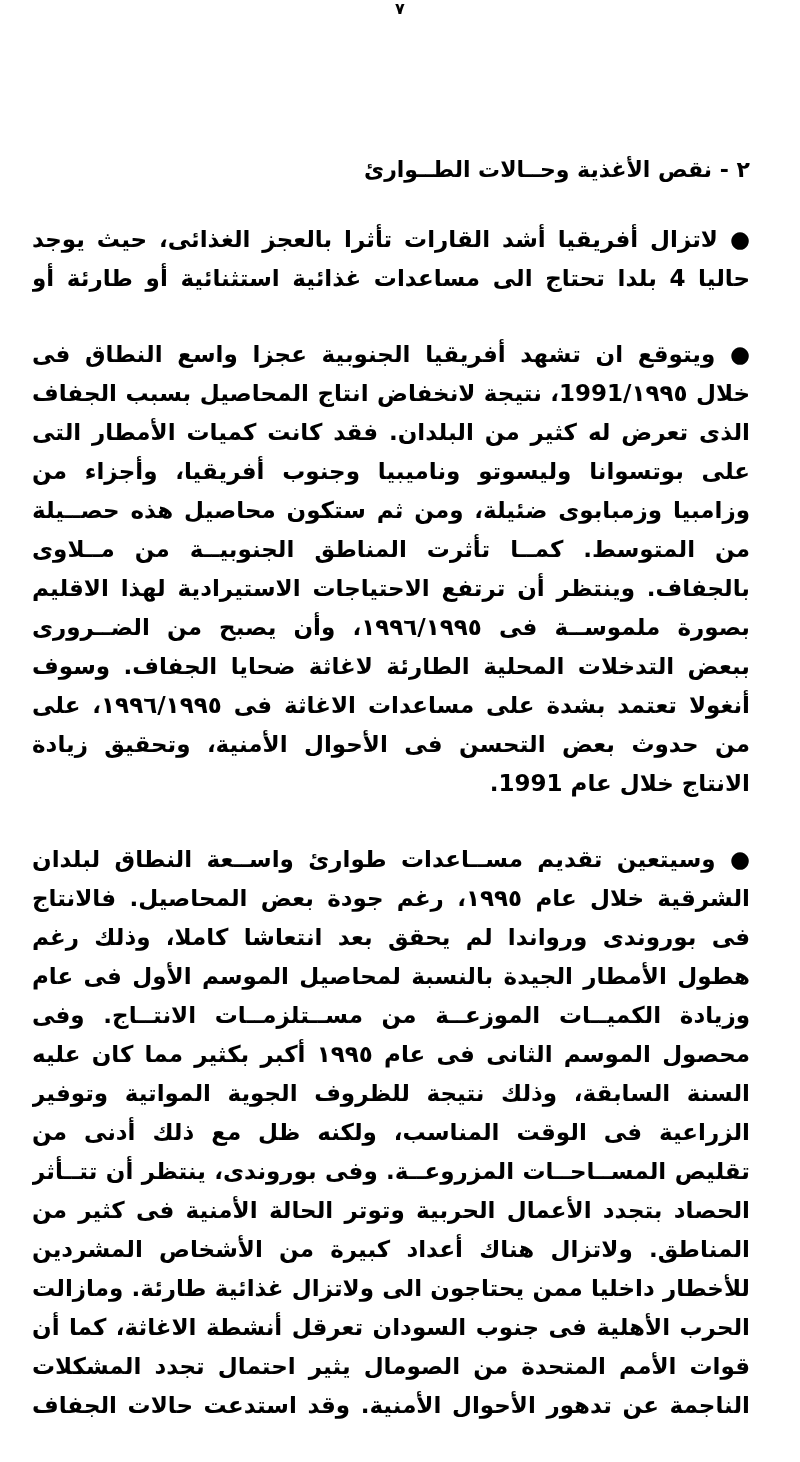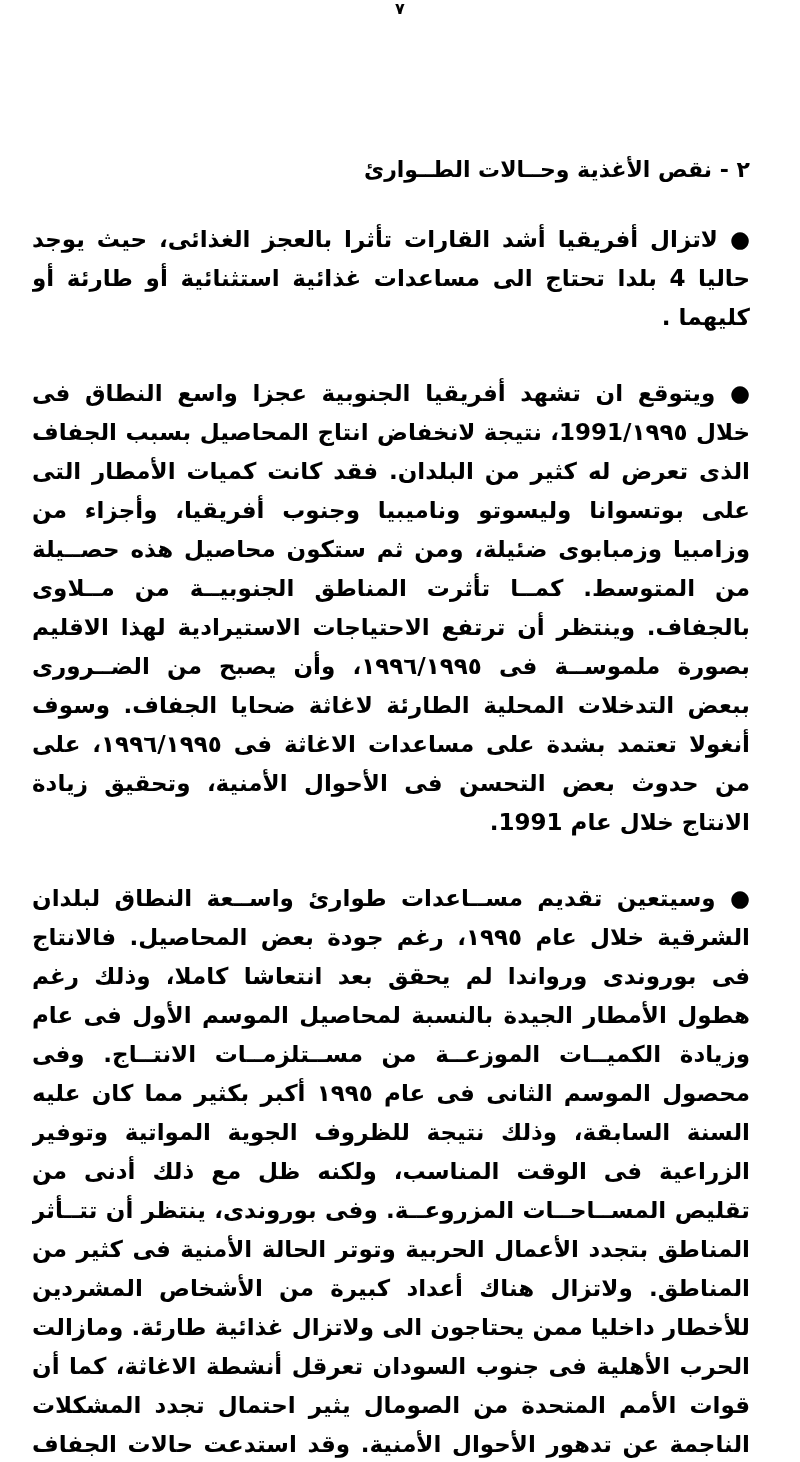--- a/index.html
+++ b/index.html
@@ -64,21 +64,20 @@
 
   <div class="pageno">٧</div>
 
   <div class="heading">٢ - نقص الأغذية وحــالات الطــوارئ</div>
 
   <div class="content">
 
     <div class="para">
         <div class="line">● لاتزال أفريقيا أشد القارات تأثرا بالعجز الغذائى، حيث يوجد بها</div>
         <div class="line">حاليا 4 بلدا تحتاج الى مساعدات غذائية استثنائية أو طارئة أو</div>
-        <div class="line endline">كليهما .</div>
       </div>
 
     <div class="para">
         <div class="line">● ويتوقع ان تشهد أفريقيا الجنوبية عجزا واسع النطاق فى الحبوب</div>
         <div class="line">خلال 1991/١٩٩٥، نتيجة لانخفاض انتاج المحاصيل بسبب الجفاف</div>
         <div class="line">الذى تعرض له كثير من البلدان. فقد كانت كميات الأمطار التى هطلت</div>
         <div class="line">على بوتسوانا وليسوتو وناميبيا وجنوب أفريقيا، وأجزاء من سوازيلندا</div>
         <div class="line">وزامبيا وزمبابوى ضئيلة، ومن ثم ستكون محاصيل هذه حصــيلة أدنى</div>
         <div class="line">من المتوسط. كمــا تأثرت المناطق الجنوبيــة من مــلاوى ومــوزامــبــيق</div>
         <div class="line">بالجفاف. وينتظر أن ترتفع الاحتياجات الاستيرادية لهذا الاقليم الفرعى</div>
@@ -92,21 +91,21 @@
     <div class="para">
         <div class="line">● وسيتعين تقديم مســاعدات طوارئ واســعة النطاق لبلدان أفريقيــا</div>
         <div class="line">الشرقية خلال عام ١٩٩٥، رغم جودة بعض المحاصيل. فالانتاج الغذائى</div>
         <div class="line">فى بوروندى ورواندا لم يحقق بعد انتعاشا كاملا، وذلك رغم معدلات</div>
         <div class="line">هطول الأمطار الجيدة بالنسبة لمحاصيل الموسم الأول فى عام ١٩٩٥،</div>
         <div class="line">وزيادة الكميــات الموزعــة من مســتلزمــات الانتــاج. وفى رواندا، كــان</div>
         <div class="line">محصول الموسم الثانى فى عام ١٩٩٥ أكبر بكثير مما كان عليه فى</div>
         <div class="line">السنة السابقة، وذلك نتيجة للظروف الجوية المواتية وتوفير المستلزمات</div>
         <div class="line">الزراعية فى الوقت المناسب، ولكنه ظل مع ذلك أدنى من المتوسط بسبب</div>
         <div class="line">تقليص المســاحــات المزروعــة. وفى بوروندى، ينتظر أن تتــأثر حصــيلة</div>
-        <div class="line">المناطق بتجدد الأعمال الحربية وتوتر الحالة الأمنية فى كثير من</div>
+        <div class="line">الحصاد بتجدد الأعمال الحربية وتوتر الحالة الأمنية فى كثير من</div>
         <div class="line">المناطق. ولاتزال هناك أعداد كبيرة من الأشخاص المشردين والمعرضين</div>
         <div class="line">للأخطار داخليا ممن يحتاجون الى ولاتزال غذائية طارئة. ومازالت</div>
         <div class="line">الحرب الأهلية فى جنوب السودان تعرقل أنشطة الاغاثة، كما أن رحيل</div>
         <div class="line">قوات الأمم المتحدة من الصومال يثير احتمال تجدد المشكلات الغذائية</div>
         <div class="line">الناجمة عن تدهور الأحوال الأمنية. وقد استدعت حالات الجفاف المحلية</div>
       </div>
 
   </div>
 
 </div>

